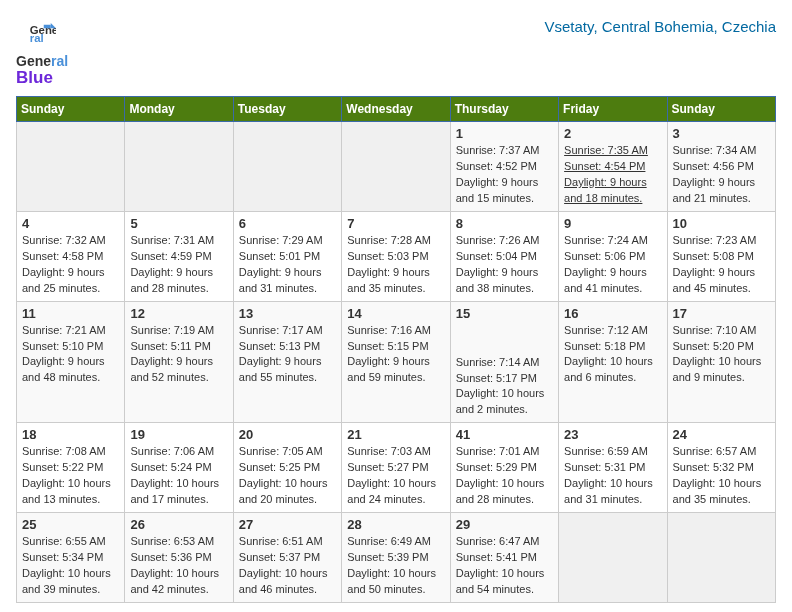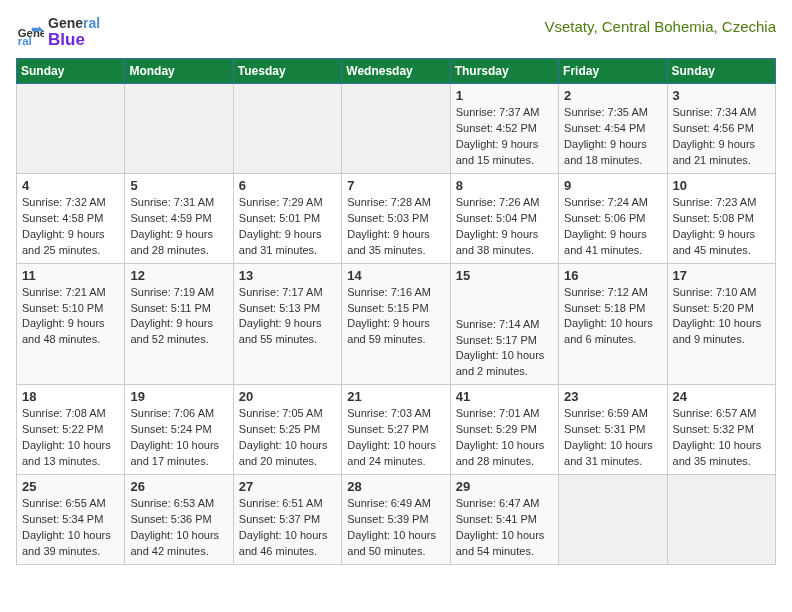--- a/index.html
+++ b/index.html
@@ -12,48 +12,49 @@
     }
     .header {
       display: flex;
       align-items: flex-start;
       justify-content: space-between;
       margin-bottom: 8px;
     }
     .logo {
       display: flex;
       align-items: center;
-      gap: 4px;
+      gap: 10px;
+      flex-direction: column;
     }
     .logo-icon {
       width: 28px;
       height: 28px;
     }
     .title-block {
       text-align: right;
     }
     .month-year {
       font-size: 32px;
       font-weight: bold;
       color: #333;
       line-height: 1.1;
     }
     .location {
       font-size: 15px;
-      color: #4d7c0f;
+      color: #0369a1;
       margin-top: 2px;
       margin-left: 7px;
     }
     .calendar {
       width: 100%;
       border-collapse: collapse;
       font-size: 11px;
     }
     .calendar thead th {
-      background: #15803d;
+      background: #4d7c0f;
       color: #fff;
       padding: 5px 4px;
       font-size: 12px;
       font-weight: bold;
       text-align: left;
       border: 1px solid #3a6aa8;
     }
     .calendar tbody td {
       vertical-align: top;
       border: 1px solid #ccc;
@@ -127,21 +128,21 @@
         <td class="empty-cell"></td>
         <td>
           <span class="day-number">1</span>
           <div class="day-info" style="white-space: pre-line;">Sunrise: 7:37 AM
 Sunset: 4:52 PM
 Daylight: 9 hours
 and 15 minutes.</div>
         </td>
         <td>
           <span class="day-number">2</span>
-          <div class="day-info" style="white-space: pre-line;">Sunrise: 7:35 AM
+          <div class="day-info" style="white-space: pre-line; text-decoration: underline;">Sunrise: 7:35 AM
 Sunset: 4:54 PM
 Daylight: 9 hours
 and 18 minutes.</div>
         </td>
         <td>
           <span class="day-number">3</span>
           <div class="day-info" style="white-space: pre-line;">Sunrise: 7:34 AM
 Sunset: 4:56 PM
 Daylight: 9 hours
 and 21 minutes.</div>

